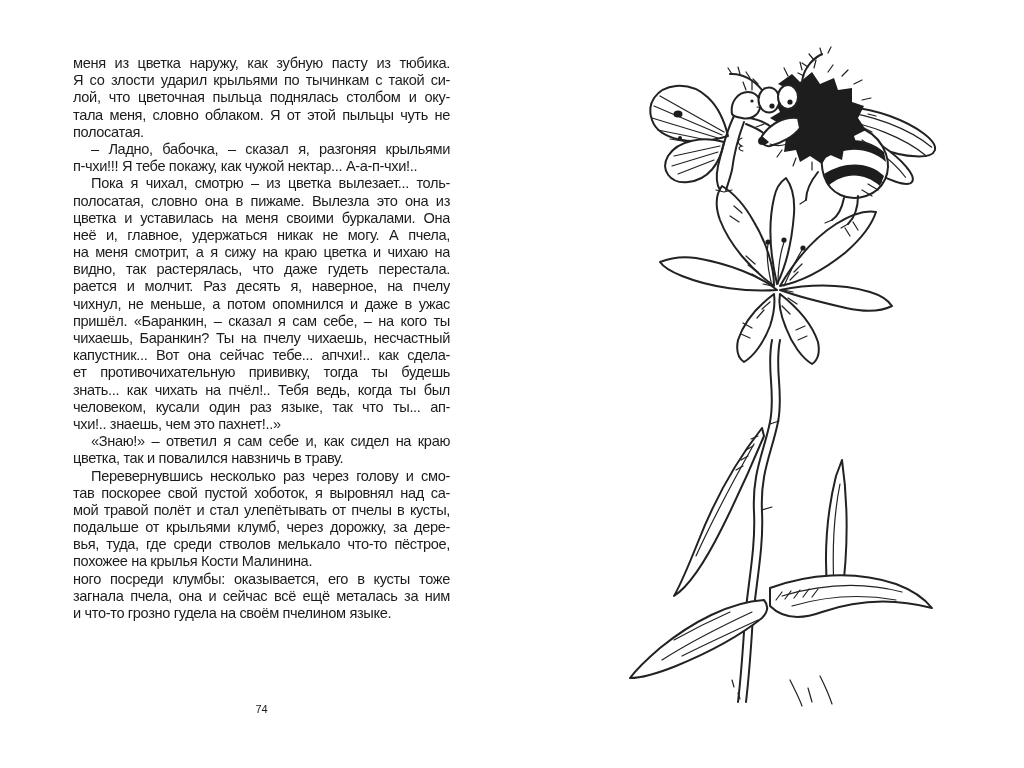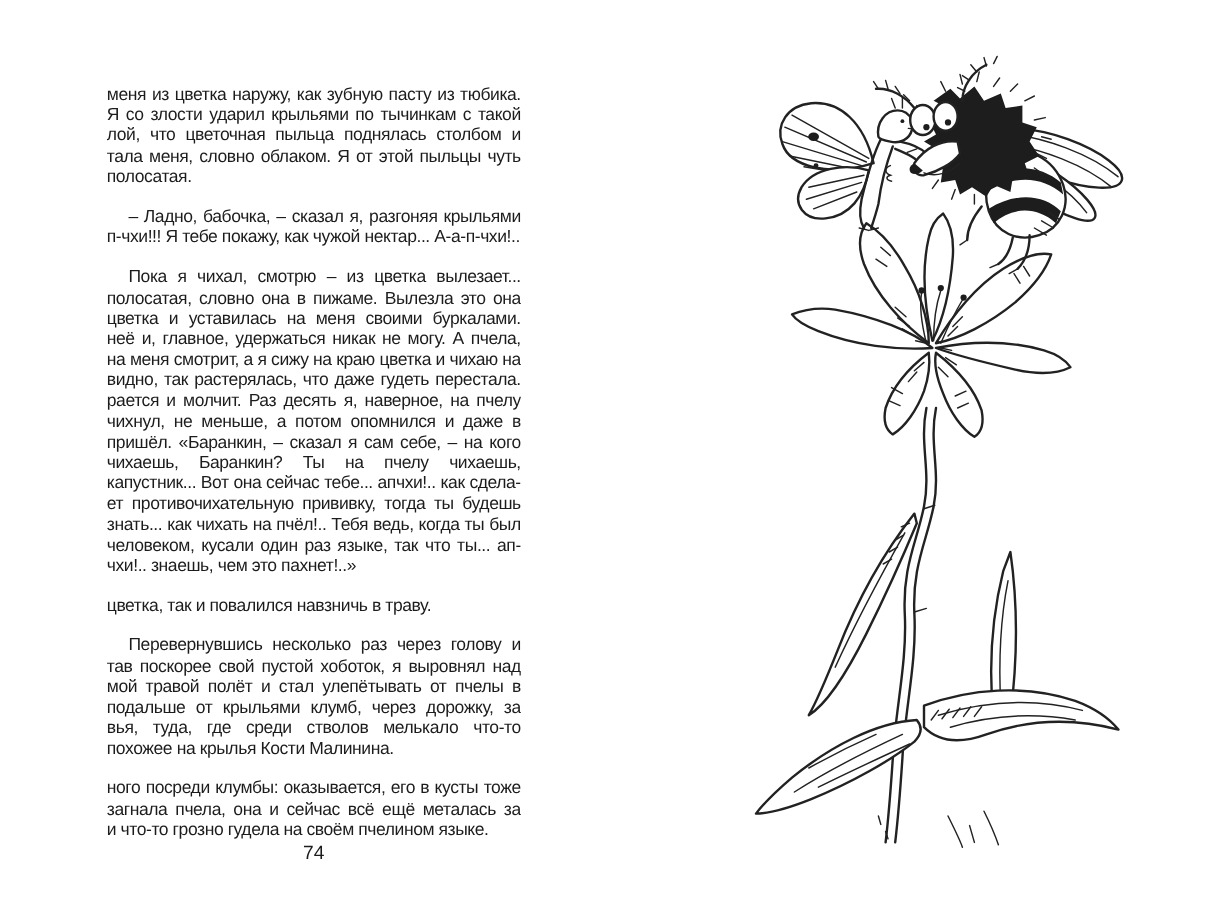--- a/index.html
+++ b/index.html
@@ -4,28 +4,28 @@
 <style>
   html,body{margin:0;padding:0;}
   body{width:1024px;height:768px;overflow:hidden;background:#ffffff;
        font-family:"Liberation Sans",sans-serif;}
   .spread{position:relative;width:1024px;height:768px;background:#ffffff;}
 
   
   .text-col{position:absolute;left:73px;top:55px;width:377px;
             font-size:14.6px;line-height:17.2px;letter-spacing:-0.35px;
             color:#1c1c1c;}
-  .para{margin:16px;padding:0;}
+  .para{margin:0;padding:0;}
   .tline{height:17.2px;overflow:hidden;
          text-align:justify;text-align-last:justify;}
   .tline.last{text-align-last:left;}
   .tline.ind{text-indent:18px;}
 
   .page-number{position:absolute;left:73px;top:703px;width:377px;
-               text-align:center;font-size:16px;color:#1c1c1c;}
+               text-align:center;font-size:11px;color:#1c1c1c;}
 
   
   .illus{position:absolute;left:612px;top:40px;width:360px;height:670px;}
   .illus svg{display:block;width:100%;height:100%;}
   .ink{stroke:#222222;fill:none;stroke-width:2;stroke-linecap:round;stroke-linejoin:round;}
   .ink-thin{stroke:#222222;fill:none;stroke-width:1.2;stroke-linecap:round;}
   .ink-fill{fill:#1d1d1d;stroke:none;}
   .paper{fill:#ffffff;stroke:#222222;stroke-width:2;stroke-linejoin:round;}
 </style>
 </head>
@@ -56,20 +56,21 @@
         <div class="tline">чихнул, не меньше, а потом опомнился и даже в ужас</div>
         <div class="tline">пришёл. «Баранкин, – сказал я сам себе, – на кого ты</div>
         <div class="tline">чихаешь, Баранкин? Ты на пчелу чихаешь, несчастный</div>
         <div class="tline">капустник... Вот она сейчас тебе... апчхи!.. как сдела-</div>
         <div class="tline">ет противочихательную прививку, тогда ты будешь</div>
         <div class="tline">знать... как чихать на пчёл!.. Тебя ведь, когда ты был</div>
         <div class="tline">человеком, кусали один раз языке, так что ты... ап-</div>
         <div class="tline last">чхи!.. знаешь, чем это пахнет!..»</div>
       </div>
       <div class="para">
+        <div class="tline ind">«Знаю!» – ответил я сам себе и, как сидел на краю</div>
         <div class="tline last">цветка, так и повалился навзничь в траву.</div>
       </div>
       <div class="para">
         <div class="tline ind">Перевернувшись несколько раз через голову и смо-</div>
         <div class="tline">тав поскорее свой пустой хоботок, я выровнял над са-</div>
         <div class="tline">мой травой полёт и стал улепётывать от пчелы в кусты,</div>
         <div class="tline">подальше от крыльями клумб, через дорожку, за дере-</div>
         <div class="tline">вья, туда, где среди стволов мелькало что-то пёстрое,</div>
         <div class="tline last">похожее на крылья Кости Малинина.</div>
       </div>

